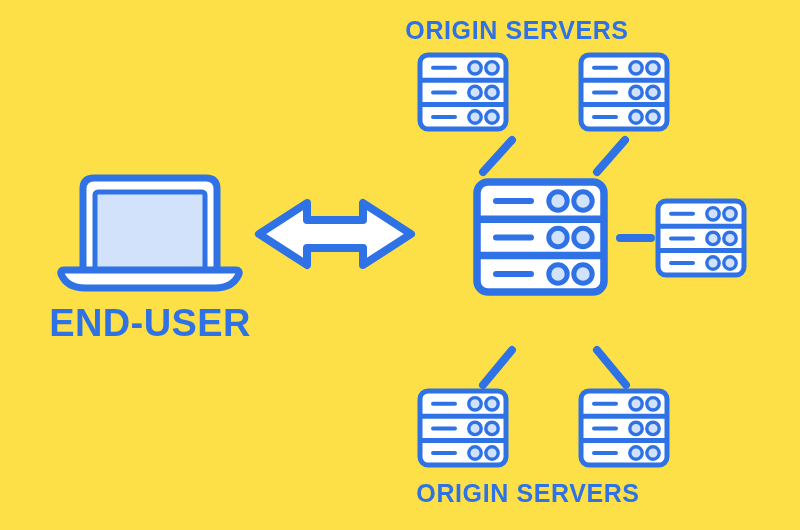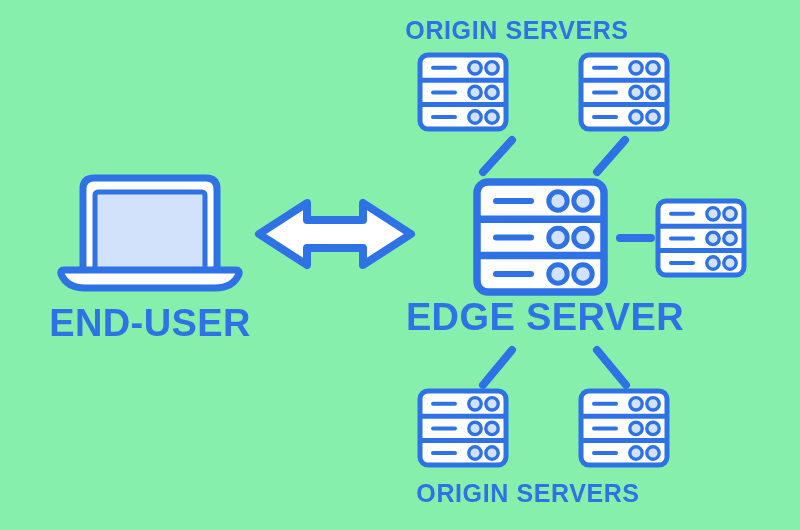--- a/index.html
+++ b/index.html
@@ -11,21 +11,21 @@
   body {
     width: 800px;
     height: 530px;
     font-family: "Liberation Sans", sans-serif;
     overflow: hidden;
   }
   #diagram-root {
     position: relative;
     width: 800px;
     height: 530px;
-    background: #86efac;
+    background: #fde047;
   }
   #diagram-svg {
     position: absolute;
     left: 0;
     top: 0;
     width: 800px;
     height: 530px;
     display: block;
   }
   .dg-label {
@@ -157,15 +157,14 @@
       <use href="#rack-small"></use>
     </g>
   </svg>
 
   <div class="dg-label label-small" id="label-origin-top">ORIGIN SERVERS</div>
 
   <div class="dg-label label-small" id="label-origin-bottom">ORIGIN SERVERS</div>
 
   <div class="dg-label label-large" id="label-end-user">END-USER</div>
 
-  <div class="dg-label label-large" id="label-edge-server">EDGE SERVER</div>
 
 </div>
 
 </body></html>

